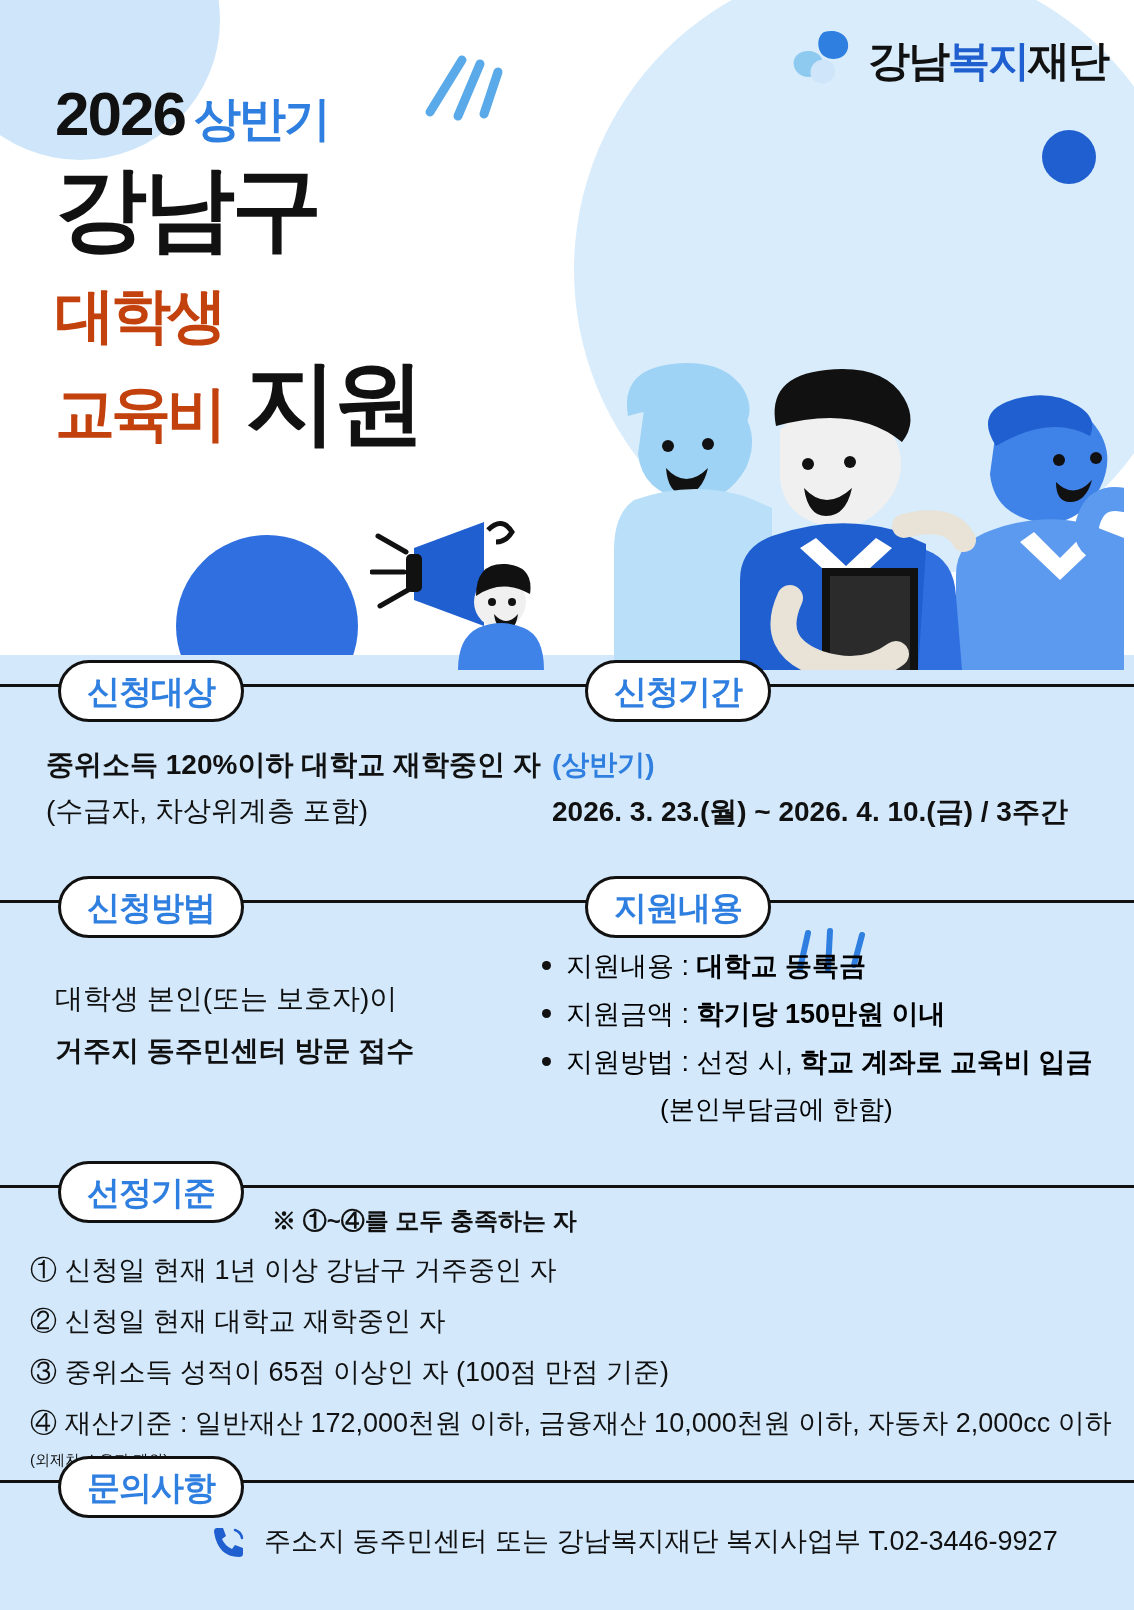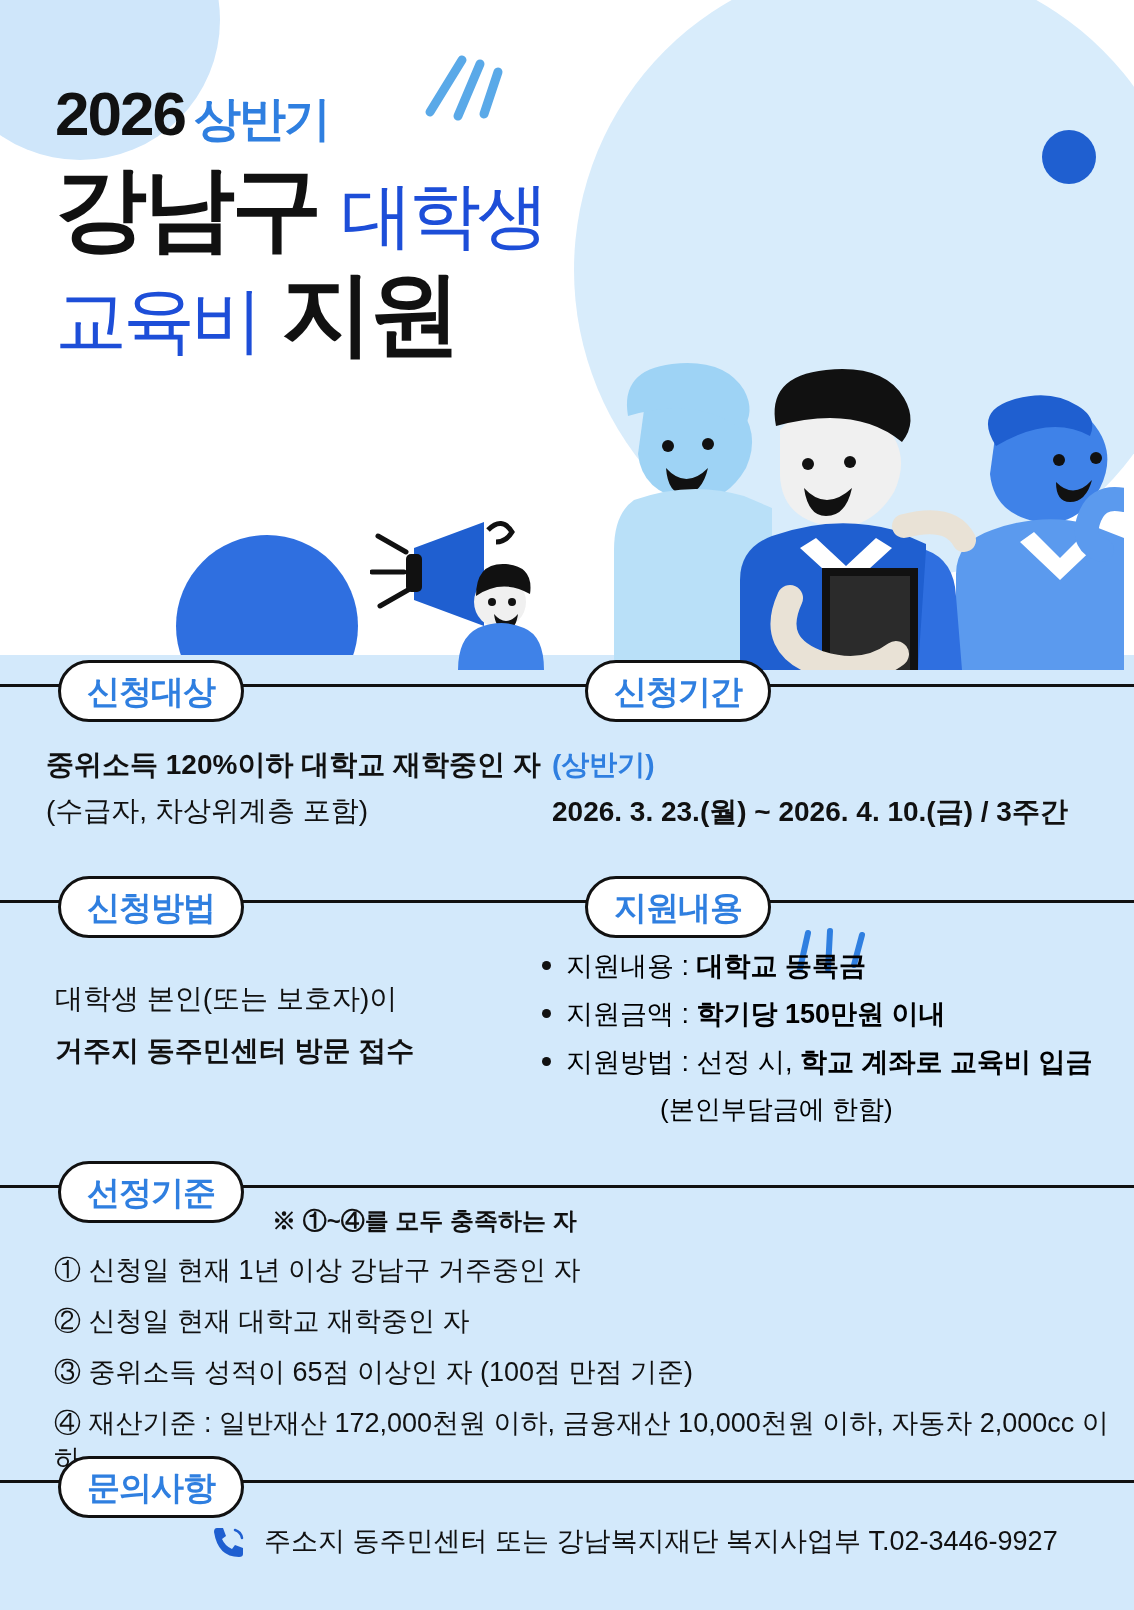--- a/index.html
+++ b/index.html
@@ -46,23 +46,23 @@
     display: flex; align-items: center; justify-content: flex-end; gap: 10px;
   }
   .logo-mark { width: 74px; height: 70px; position: relative; }
   .logo-text { font-size: 42px; font-weight: 800; color: #111; letter-spacing: -2px; }
   .logo-text .hl { color: #1f5fd0; }
 
   .title-block { position: absolute; left: 55px; top: 78px; width: 700px; }
   .title-line1 { display: flex; align-items: baseline; gap: 9px; }
   .t-year { font-size: 62px; font-weight: 800; color: #111; letter-spacing: -2px; }
   .t-half { font-size: 47px; font-weight: 800; color: #2f7fe0; letter-spacing: -2px; }
-  .title-line2 { margin-top: 6px; display: flex; align-items: baseline; gap: 22px; }
+  .title-line2 { margin-top: 6px; display: flex; align-items: baseline; gap: 22px; flex-direction: column; }
   .t-big-dark { font-size: 92px; font-weight: 800; color: #111; letter-spacing: -4px; line-height: 1.12; }
-  .t-big-blue { font-size: 72px; font-weight: 400; color: #1d4ed8; letter-spacing: -4px; line-height: 1.12; }
+  .t-big-blue { font-size: 60px; font-weight: 700; color: #c2410c; letter-spacing: -4px; line-height: 1.12; }
   .title-line3 { margin-top: 2px; display: flex; align-items: baseline; gap: 22px; }
 
   .sparkle { position: absolute; left: 418px; top: 42px; width: 90px; height: 80px; }
 
   
   .chars { position: absolute; right: 10px; top: 250px; width: 520px; height: 420px; }
   .mega { position: absolute; left: 370px; top: 510px; width: 190px; height: 160px; }
 
   
   .rule {
@@ -86,21 +86,21 @@
   .blue { color: #2f7fe0; }
 
   ul.bullets { list-style: none; }
   ul.bullets li { position: relative; padding-left: 26px; margin-bottom: 12px; font-size: 27px; }
   ul.bullets li::before {
     content: ""; position: absolute; left: 2px; top: 13px;
     width: 9px; height: 9px; border-radius: 50%; background: #111;
   }
   .sub-note { margin-left: 120px; font-size: 26px; }
 
-  .crit-line { font-size: 27px; margin-bottom: 15px; color: #111; margin-left: 24px; }
+  .crit-line { font-size: 27px; margin-bottom: 15px; color: #111; }
   .tiny { font-size: 15px; }
 
   .contact-row {
     position: absolute; left: 210px; top: 1523px;
     display: flex; align-items: center; gap: 20px;
     font-size: 27px; color: #111;
   }
   .phone-icon { width: 34px; height: 34px; }
   .sparkle-small { position: absolute; left: 790px; top: 925px; width: 80px; height: 48px; }
 </style>
@@ -109,20 +109,30 @@
 
 <div class="poster" data-name="poster">
 
   <div class="bg-white-top" data-name="background-top-panel"></div>
   <div class="bg-circle-lightblue" data-name="decor-circle-light"></div>
   <div class="bg-blob-right" data-name="decor-blob-right"></div>
   <div class="bg-dot-dark" data-name="decor-dot-blue"></div>
   <div class="bg-circle-blue" data-name="decor-circle-blue"></div>
   <div class="bg-lower" data-name="background-lower-panel"></div>
 
+  <div class="logo" data-name="foundation-logo">
+    <span class="logo-mark" data-name="foundation-logo-mark">
+      <svg viewBox="0 0 74 70" width="74" height="70">
+        <path d="M40 6 C54 2, 66 10, 64 22 C62 33, 48 36, 40 30 C33 25, 32 11, 40 6 Z" fill="#2f7fe0"></path>
+        <path d="M18 26 C30 22, 42 30, 38 42 C35 52, 20 54, 13 46 C7 39, 9 29, 18 26 Z" fill="#8ec9f0"></path>
+        <path d="M36 34 C46 32, 54 40, 50 50 C46 59, 33 60, 28 52 C24 45, 28 36, 36 34 Z" fill="#cfe6fa"></path>
+      </svg>
+    </span>
+    <span class="logo-text" data-name="foundation-logo-text"><span>강남</span><span class="hl">복지</span><span>재단</span></span>
+  </div>
 
   <span class="sparkle" data-name="sparkle-icon">
     <svg viewBox="0 0 90 80" width="90" height="80">
       <g stroke="#5aa9e8" stroke-width="9" stroke-linecap="round">
         <line x1="12" y1="70" x2="44" y2="18"></line>
         <line x1="40" y1="74" x2="62" y2="22"></line>
         <line x1="66" y1="72" x2="80" y2="30"></line>
       </g>
     </svg>
   </span>

